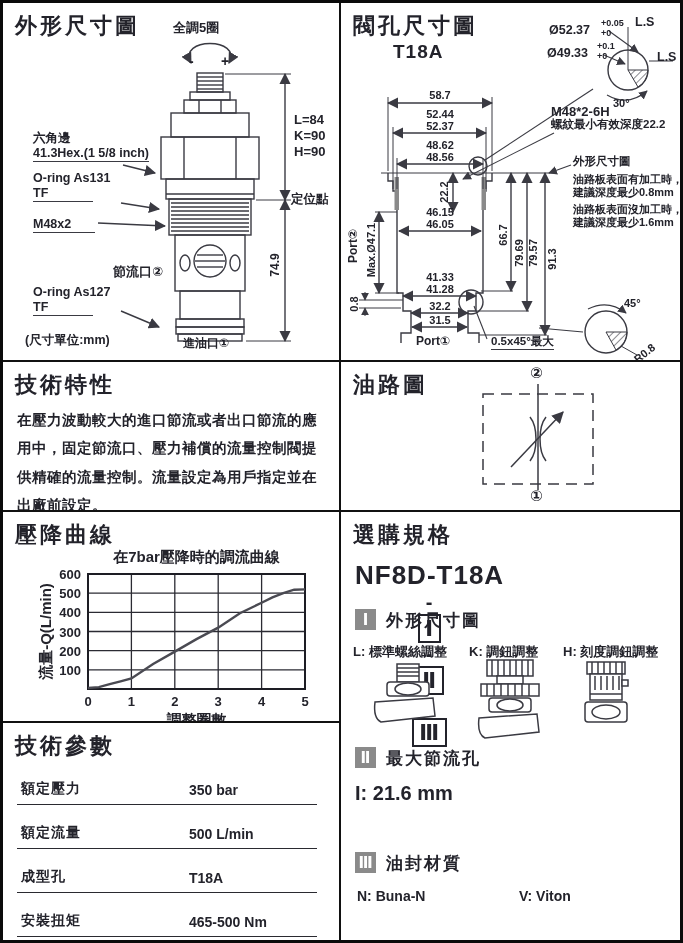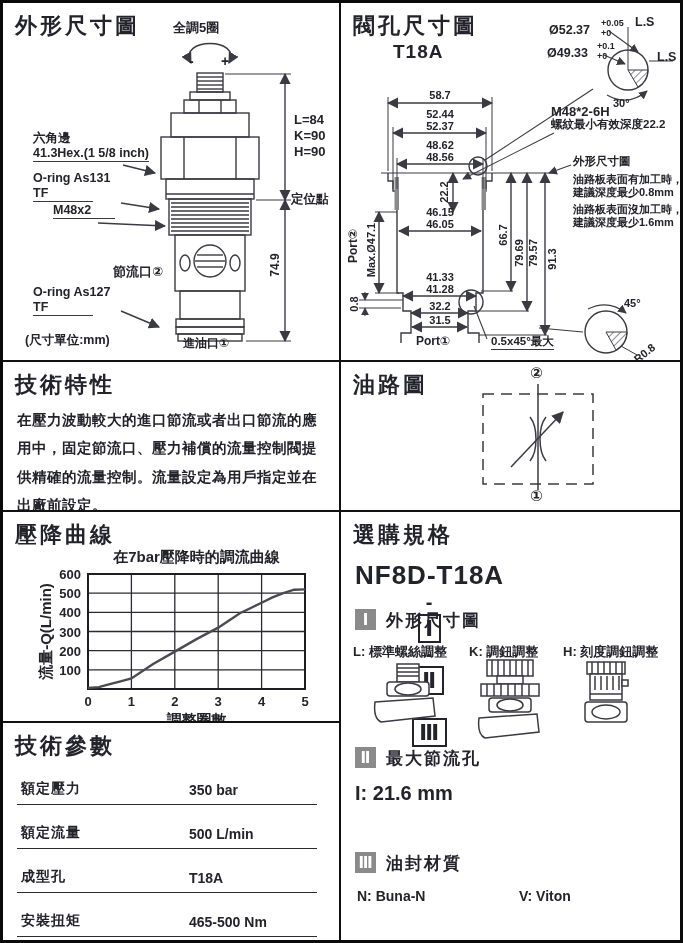--- a/index.html
+++ b/index.html
@@ -105,21 +105,21 @@
       </g>
     </svg>
     <div class="ptitle">外形尺寸圖</div>
     <span class="lbl" style="left:170px;top:18px;font-size:13px;">全調5圈</span>
     <span class="lbl" style="left:186px;top:50px;font-size:14px;">-</span>
     <span class="lbl" style="left:218px;top:50px;font-size:14px;">+</span>
     <span class="lbl" style="left:30px;top:128px;">六角邊</span>
     <span class="lbl lbl-u" style="left:30px;top:143px;">41.3Hex.(1 5/8  inch)</span>
     <span class="lbl" style="left:30px;top:168px;">O-ring As131</span>
     <span class="lbl lbl-u" style="left:30px;top:183px;width:60px;">TF</span>
-    <span class="lbl lbl-u" style="left:30px;top:200px;width:62px;margin-left:20px;">M48x2</span>
+    <span class="lbl lbl-u" style="left:30px;top:214px;width:62px;">M48x2</span>
     <span class="lbl" style="left:110px;top:262px;font-size:13px;">節流口②</span>
     <span class="lbl" style="left:30px;top:282px;">O-ring As127</span>
     <span class="lbl lbl-u" style="left:30px;top:297px;width:60px;">TF</span>
     <span class="lbl" style="left:22px;top:330px;">(尺寸單位:mm)</span>
     <span class="lbl" style="left:180px;top:334px;font-size:12px;">進油口①</span>
     <span class="lbl" style="left:291px;top:110px;font-size:13px;">L=84</span>
     <span class="lbl" style="left:291px;top:126px;font-size:13px;">K=90</span>
     <span class="lbl" style="left:291px;top:142px;font-size:13px;">H=90</span>
     <span class="lbl" style="left:288px;top:189px;">定位點</span>
     <span class="vrot" style="left:272px;top:262px;font-size:12px;">74.9</span>

